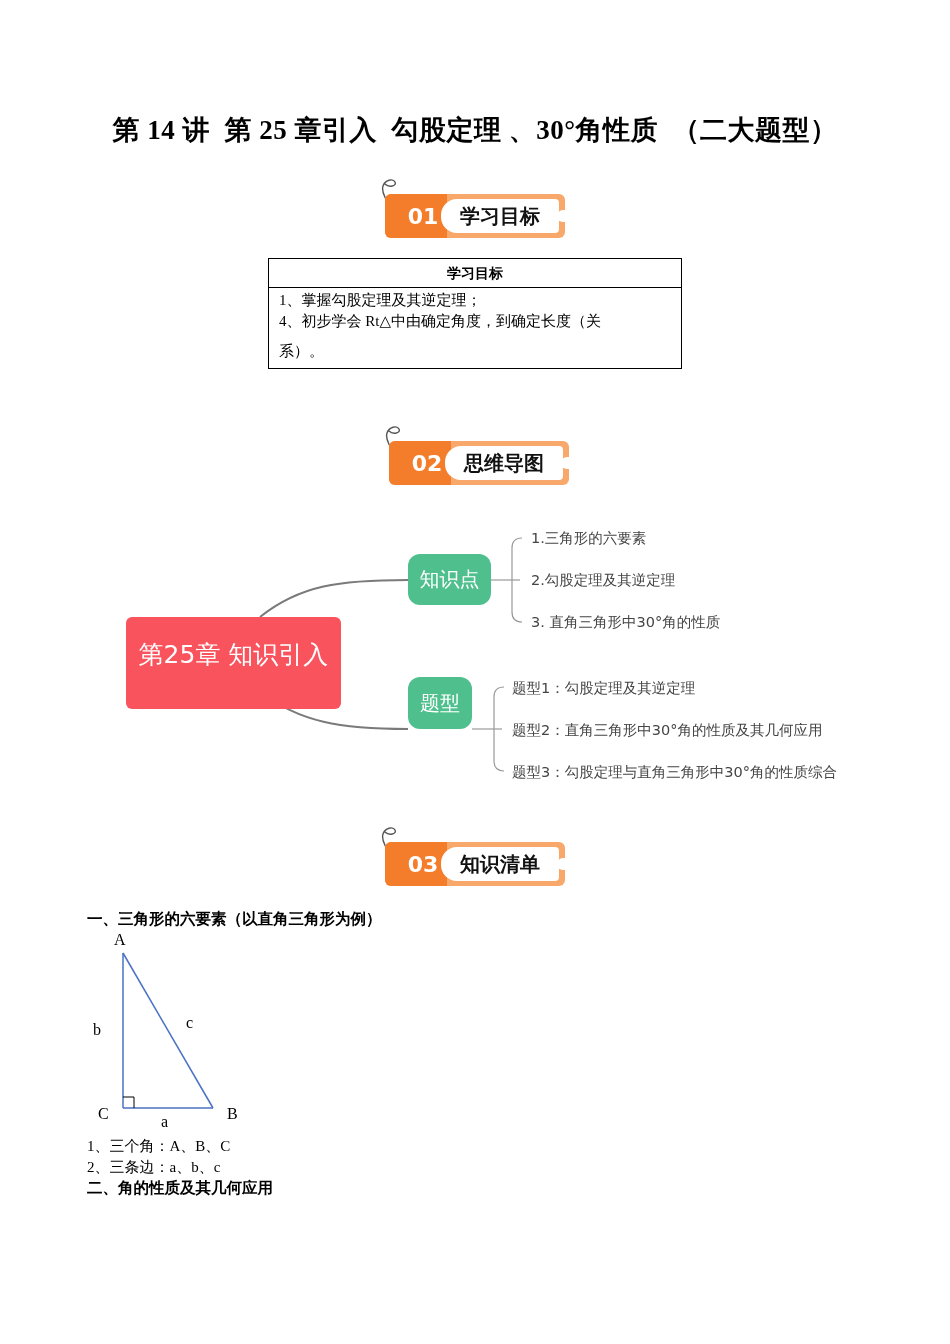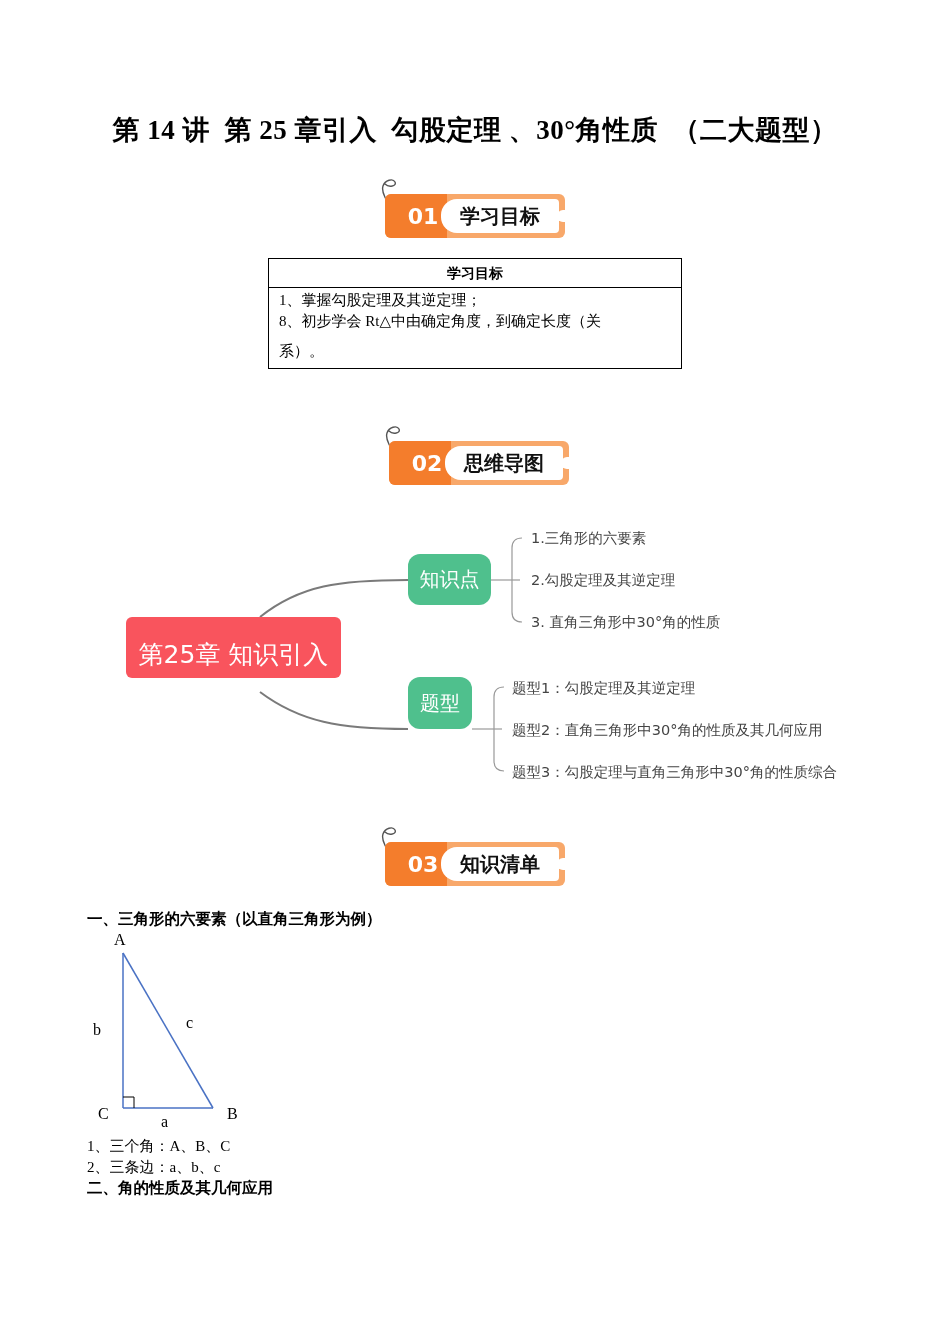--- a/index.html
+++ b/index.html
@@ -12,21 +12,21 @@
   .badge .body { position: absolute; left: 0; top: 4px; width: 180px; height: 44px; background: #f8a86a; border-radius: 6px; }
   .badge .num { position: absolute; left: 0; top: 4px; width: 62px; height: 44px; background: #f47d2c; border-radius: 6px 0 0 6px; color: #fff; font-family: "DejaVu Sans", sans-serif; font-weight: bold; font-size: 22px; line-height: 46px; text-align: center; padding-left: 14px; box-sizing: border-box; }
   .badge .lbl { position: absolute; left: 56px; top: 9px; width: 118px; height: 34px; background: #ffffff; border-radius: 16px 4px 4px 16px; font-family: "DejaVu Sans", sans-serif; font-weight: bold; font-size: 20px; line-height: 34px; text-align: center; color: #111; }
   .badge .notch { position: absolute; right: 2px; top: 20px; width: 8px; height: 12px; background: #fff; border-radius: 6px 0 0 6px; }
 
   .obj-table { left: 268px; top: 258px; width: 412px; border: 1px solid #000; border-collapse: collapse; }
   .obj-table .hd { height: 28px; border-bottom: 1px solid #000; text-align: center; font-family: "DejaVu Sans", sans-serif; font-weight: bold; font-size: 14px; line-height: 28px; }
   .obj-table .bd { padding: 2px 10px 6px 10px; font-size: 15px; line-height: 21px; }
   .obj-table .bd div { white-space: pre-wrap; }
 
-  .mm-root { left: 126px; top: 617px; width: 215px; height: 61px; background: #f9545d; border-radius: 6px; color: #fff; font-family: "DejaVu Sans", sans-serif; font-size: 25px; line-height: 75px; text-align: center; }
+  .mm-root { left: 126px; top: 617px; width: 215px; height: 92px; background: #f9545d; border-radius: 6px; color: #fff; font-family: "DejaVu Sans", sans-serif; font-size: 25px; line-height: 75px; text-align: center; }
   .mm-node { background: #4fc08d; border-radius: 12px; color: #fff; font-family: "DejaVu Sans", sans-serif; font-size: 20px; text-align: center; }
   .mm-leaf { font-family: "DejaVu Sans", sans-serif; font-size: 14.5px; color: #444; white-space: nowrap; }
 
   .sec-h { font-family: "DejaVu Sans", sans-serif; font-weight: bold; font-size: 15.5px; }
   .plain { font-size: 15px; }
   .tri-lbl { font-size: 16px; }
 </style>
 </head>
 <body>
 
@@ -39,21 +39,21 @@
   <div class="body"></div>
   <div class="num">01</div>
   <div class="lbl">学习目标</div>
   <div class="notch"></div>
 </div>
 
 <div class="abs obj-table">
   <div class="hd">学习目标</div>
   <div class="bd">
     <div>1、掌握勾股定理及其逆定理；</div>
-    <div>8、初步学会 Rt△中由确定角度，到确定长度（关</div>
+    <div>4、初步学会 Rt△中由确定角度，到确定长度（关</div>
     <div style="margin-top:9px;">系）。</div>
   </div>
 </div>
 
 <div class="badge" style="left:389px; top:437px;">
   <svg class="curl" viewBox="0 0 22 26">
       <path d="M8 26 C6 20 2 16 4 10 C6 4 14 2 16 6 C18 10 10 12 6 8" fill="none" stroke="#555" stroke-width="1.4"></path>
     </svg>
   <div class="body"></div>
   <div class="num">02</div>

